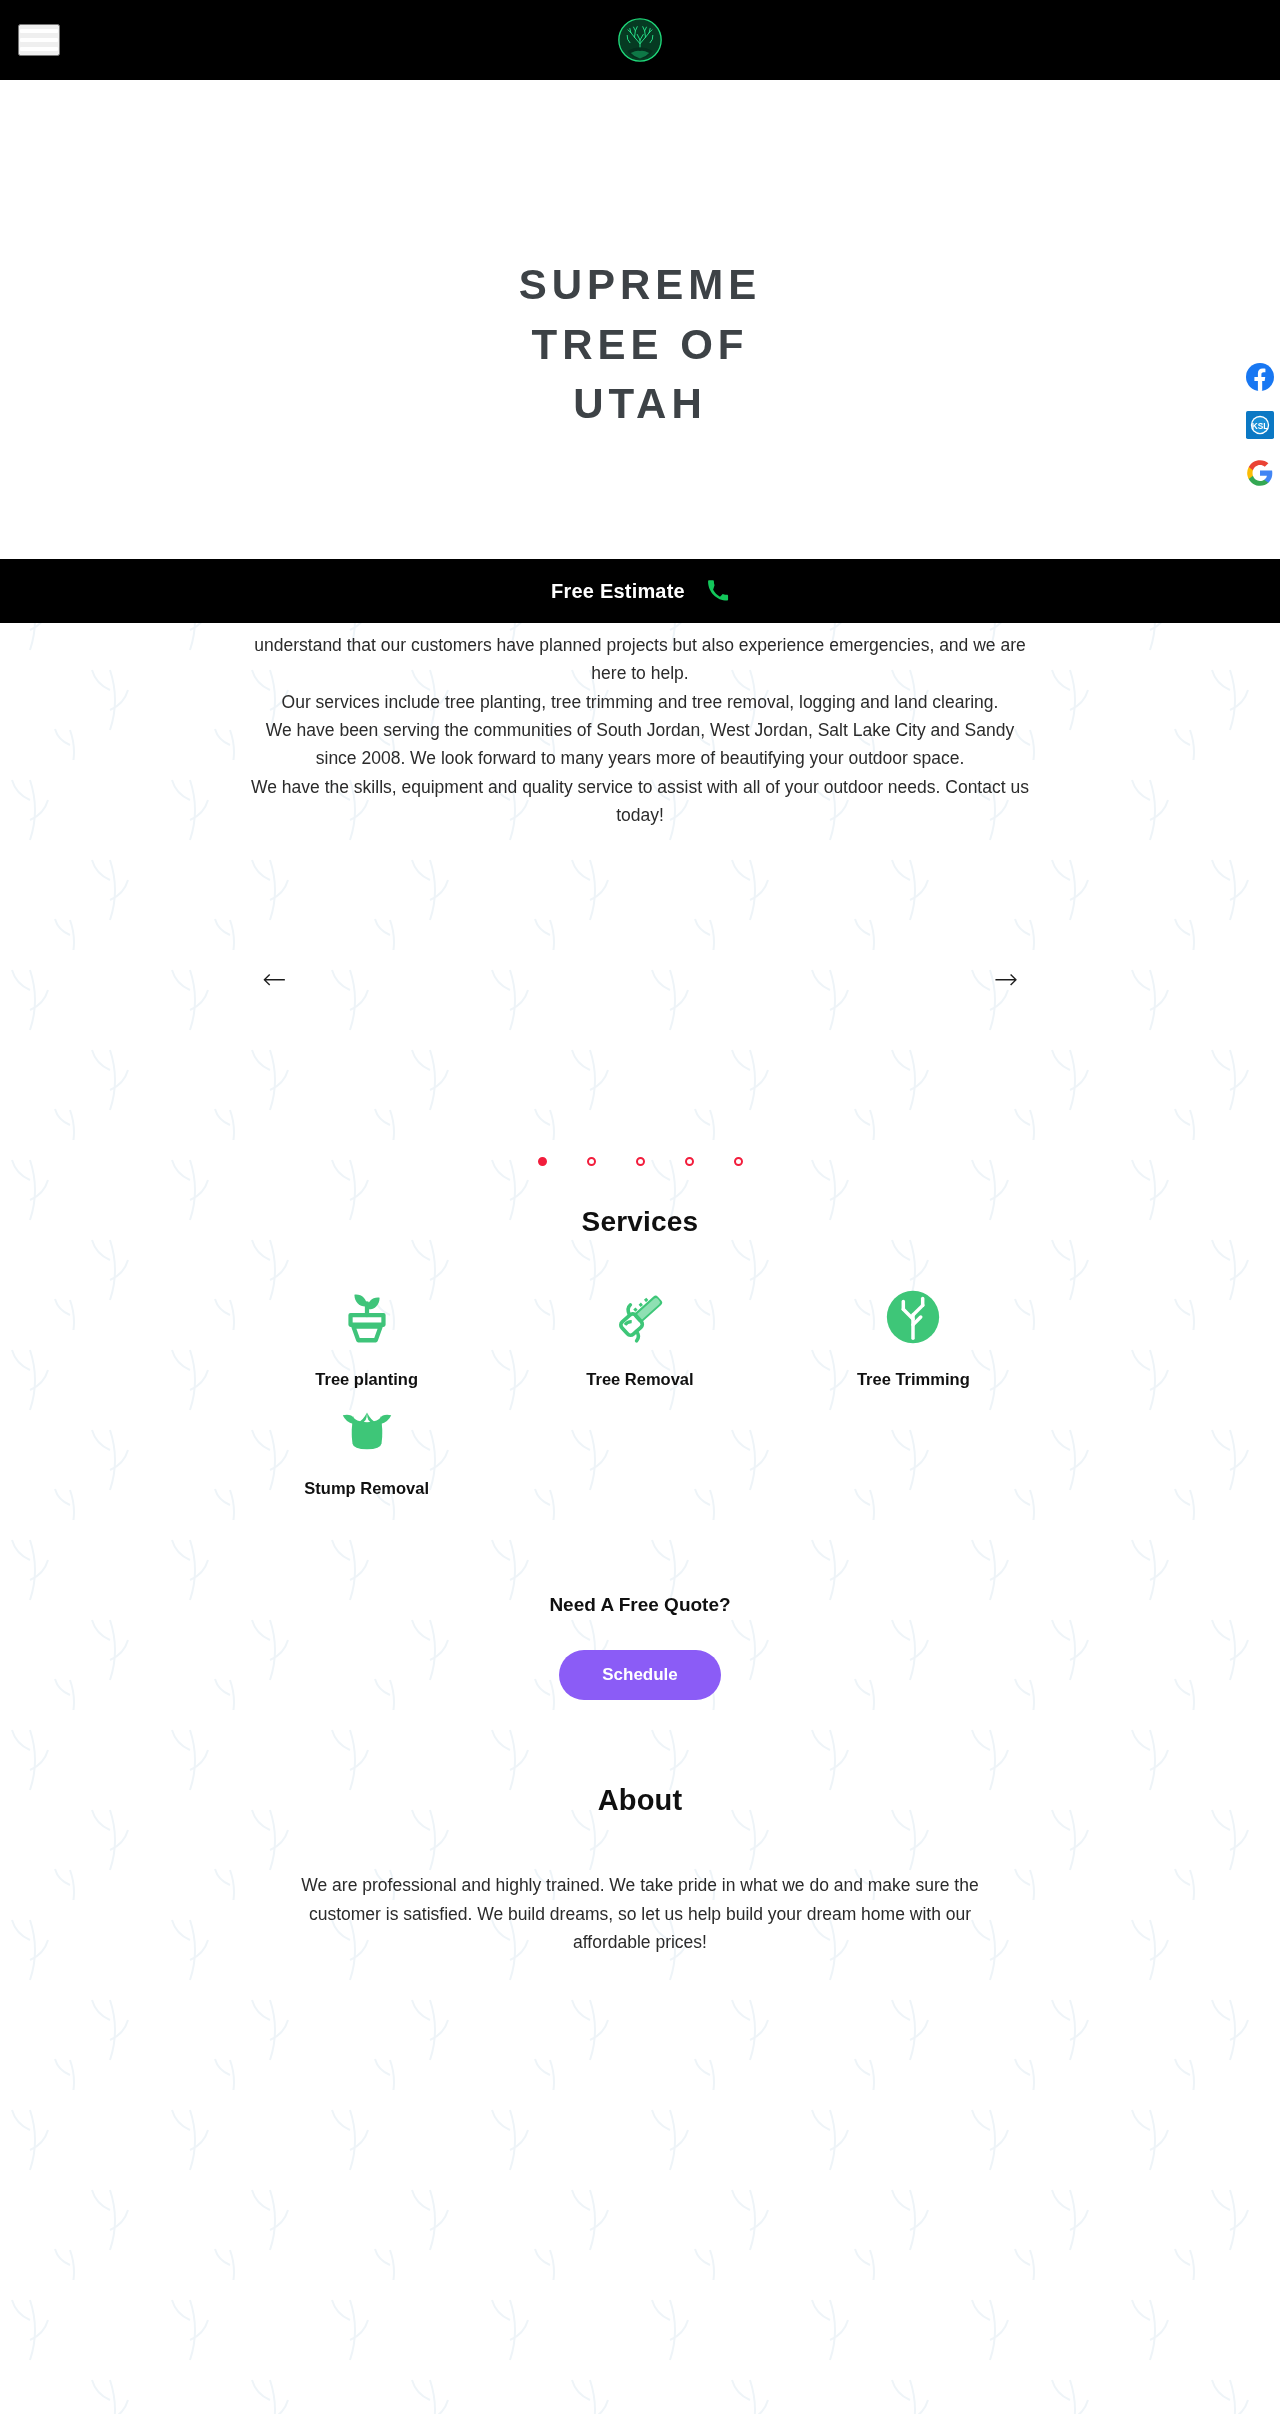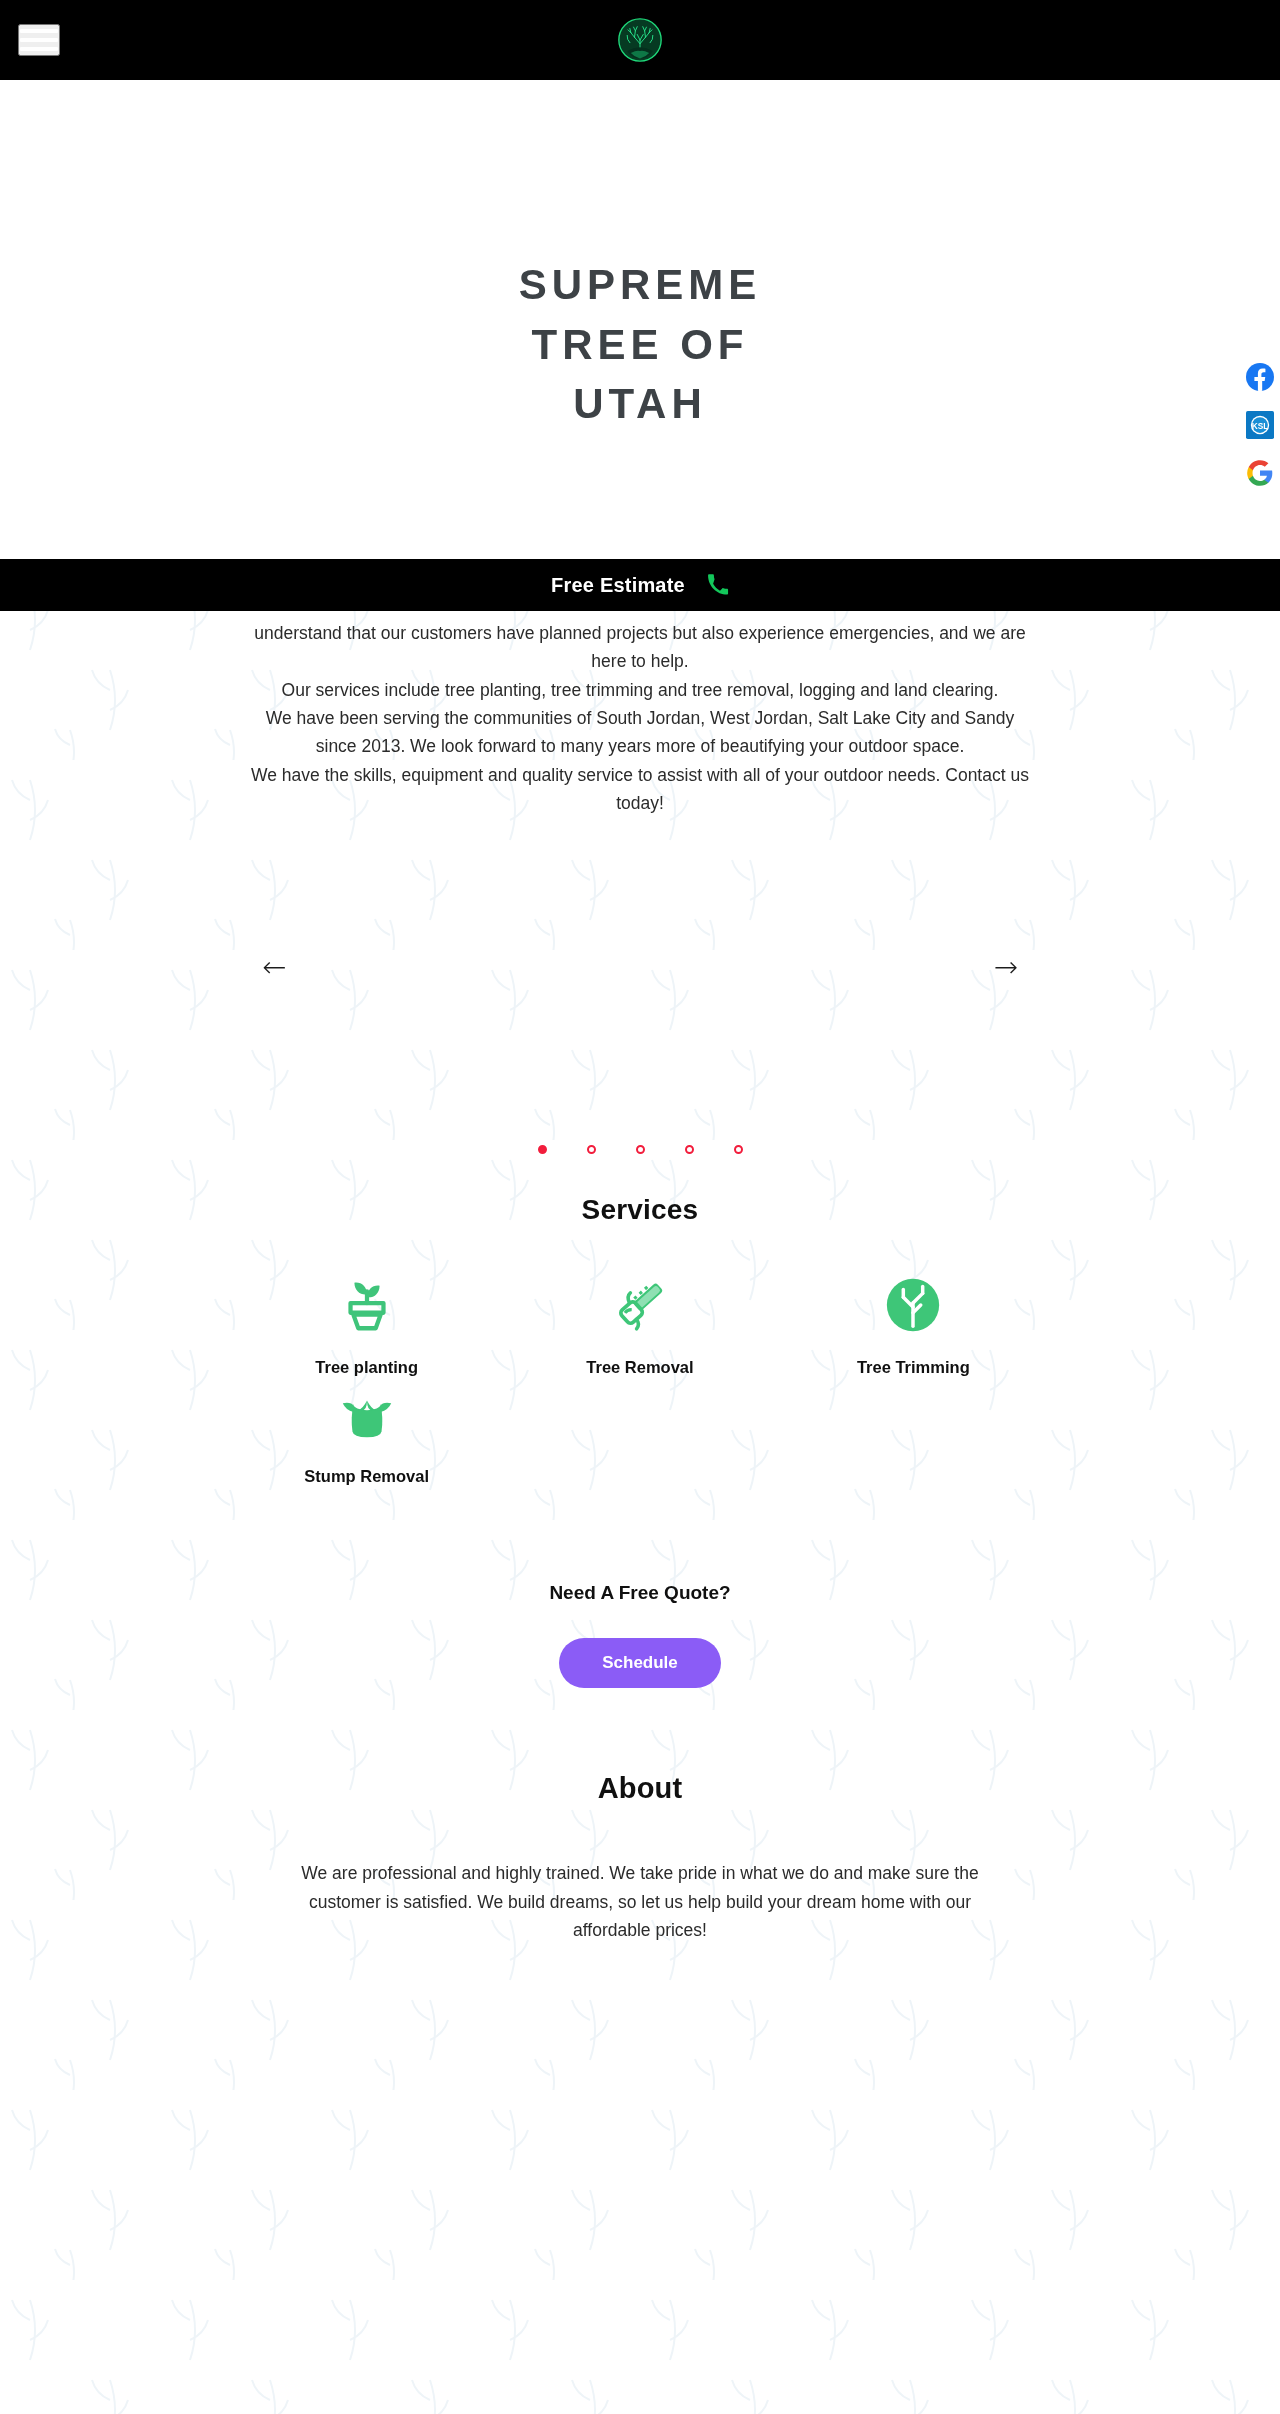--- a/index.html
+++ b/index.html
@@ -102,21 +102,21 @@
     border: none;
     background: transparent;
     padding: 0;
   }
 
   
   .estimate-bar {
     position: relative;
     z-index: 5;
     background: #000000;
-    height: 52px;
+    height: 64px;
     display: flex;
     align-items: center;
     justify-content: center;
     gap: 22px;
     cursor: pointer;
   }
   .estimate-label {
     color: #ffffff;
     font-size: 20px;
     font-weight: 700;
@@ -346,21 +346,21 @@
   <span class="estimate-label">Free Estimate</span>
   <svg class="phone-icon" viewBox="0 0 24 24">
     <path fill="#13c75b" d="M6.6 10.8c1.7 3.4 4.5 6.2 7.9 7.9l2.6-2.6c.33-.33.8-.43 1.22-.29 1.34.44 2.78.68 4.26.68.66 0 1.2.54 1.2 1.2V22c0 .66-.54 1.2-1.2 1.2C10.7 23.2.8 13.3.8 1.2.8.54 1.34 0 2 0h4.3c.66 0 1.2.54 1.2 1.2 0 1.49.24 2.92.68 4.26.13.42.04.89-.29 1.22L6.6 10.8z" transform="translate(0.4,0.4) scale(0.95)"></path>
   </svg>
 </div>
 
 <div class="intro-wrap">
   <div class="intro-text">
     <div>understand that our customers have planned projects but also experience emergencies, and we are here to help.</div>
     <div>Our services include tree planting, tree trimming and tree removal, logging and land clearing.</div>
-    <div>We have been serving the communities of South Jordan, West Jordan, Salt Lake City and Sandy since 2013. We look forward to many years more of beautifying your outdoor space.</div>
+    <div>We have been serving the communities of South Jordan, West Jordan, Salt Lake City and Sandy since 2008. We look forward to many years more of beautifying your outdoor space.</div>
     <div>We have the skills, equipment and quality service to assist with all of your outdoor needs. Contact us today!</div>
   </div>
 </div>
 
 <div class="carousel">
   <button class="car-arrow" aria-label="Previous">←</button>
   <button class="car-arrow" aria-label="Next">→</button>
 </div>
 <div class="dots">
   <button class="dot active" aria-label="Slide 1"></button>

